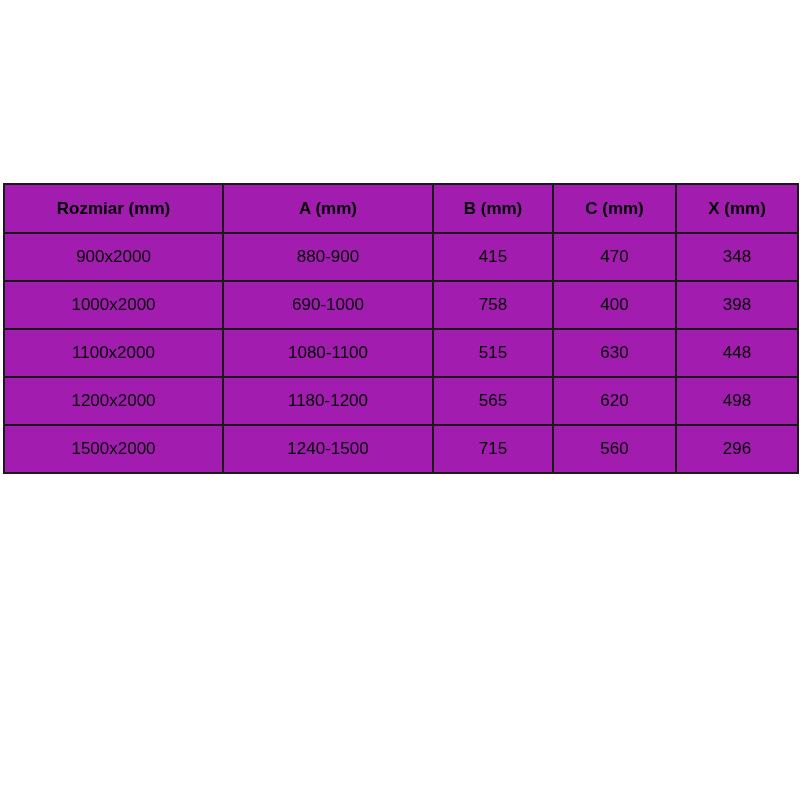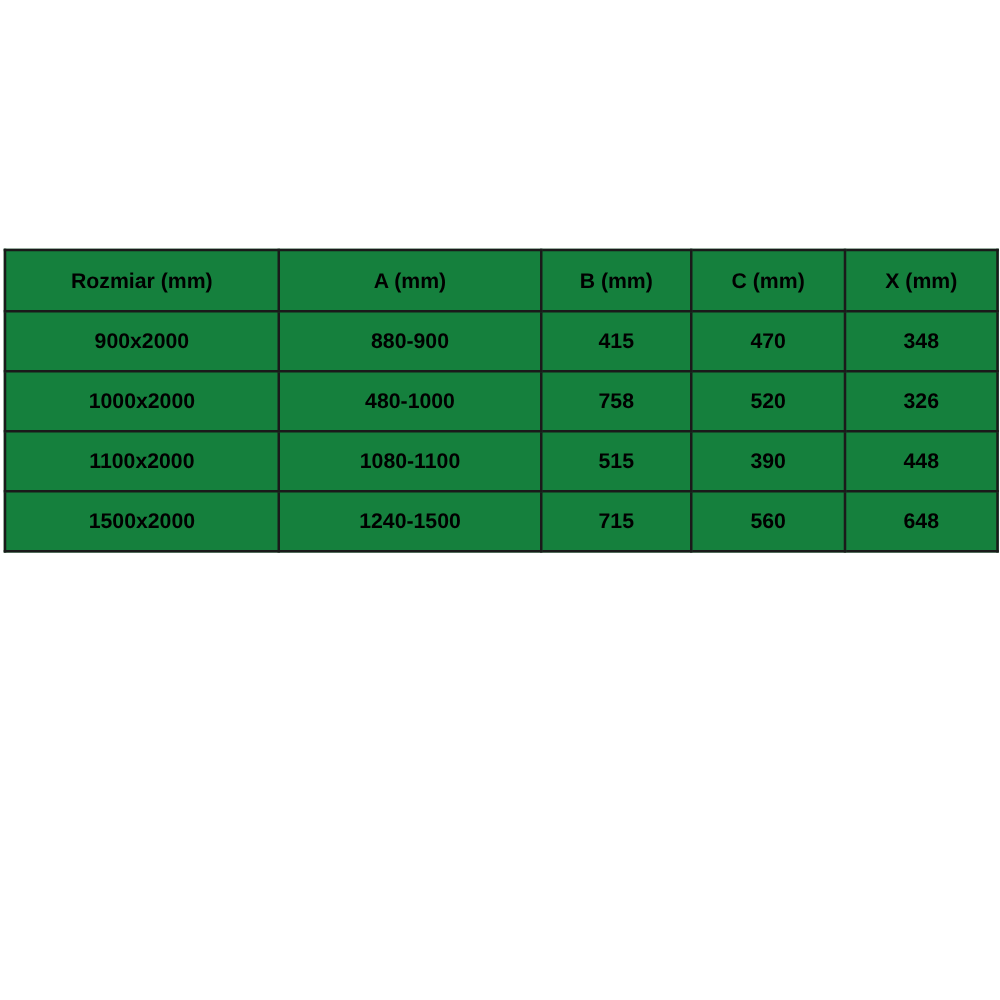--- a/index.html
+++ b/index.html
@@ -13,44 +13,44 @@
   .page {
     position: relative;
     width: 800px;
     height: 800px;
     background: #ffffff;
     overflow: hidden;
   }
   table.dim-table {
     position: absolute;
     left: 3px;
-    top: 199px;
+    top: 183px;
     width: 794px;
     border-collapse: collapse;
     table-layout: fixed;
-    background: #15803d;
+    background: #a21caf;
   }
   table.dim-table th,
   table.dim-table td {
     border: 2px solid #1a1a1a;
     text-align: center;
     vertical-align: middle;
     color: #000000;
     font-size: 17px;
     padding: 0;
     overflow: hidden;
     white-space: nowrap;
   }
   table.dim-table th {
     height: 47px;
     font-weight: bold;
   }
   table.dim-table td {
     height: 46px;
-    font-weight: bold;
+    font-weight: normal;
     text-align: center;
   }
   col.c-rozmiar { width: 219px; }
   col.c-a       { width: 210px; }
   col.c-b       { width: 120px; }
   col.c-c       { width: 123px; }
   col.c-x       { width: 122px; }
 </style>
 </head>
 <body>
@@ -76,34 +76,41 @@
     <tbody>
       <tr>
         <td>900x2000</td>
         <td>880-900</td>
         <td>415</td>
         <td>470</td>
         <td>348</td>
       </tr>
       <tr>
         <td>1000x2000</td>
-        <td>480-1000</td>
+        <td>690-1000</td>
         <td>758</td>
-        <td>520</td>
-        <td>326</td>
+        <td>400</td>
+        <td>398</td>
       </tr>
       <tr>
         <td>1100x2000</td>
         <td>1080-1100</td>
         <td>515</td>
-        <td>390</td>
+        <td>630</td>
         <td>448</td>
+      </tr>
+      <tr>
+        <td>1200x2000</td>
+        <td>1180-1200</td>
+        <td>565</td>
+        <td>620</td>
+        <td>498</td>
       </tr>
       <tr>
         <td>1500x2000</td>
         <td>1240-1500</td>
         <td>715</td>
         <td>560</td>
-        <td>648</td>
+        <td>296</td>
       </tr>
     </tbody>
   </table>
 </div>
 
 </body></html>

